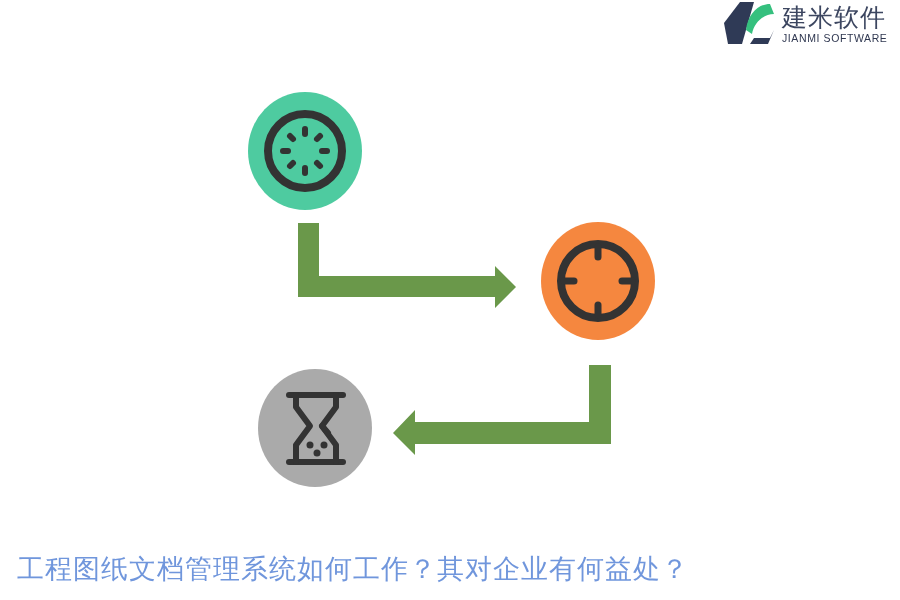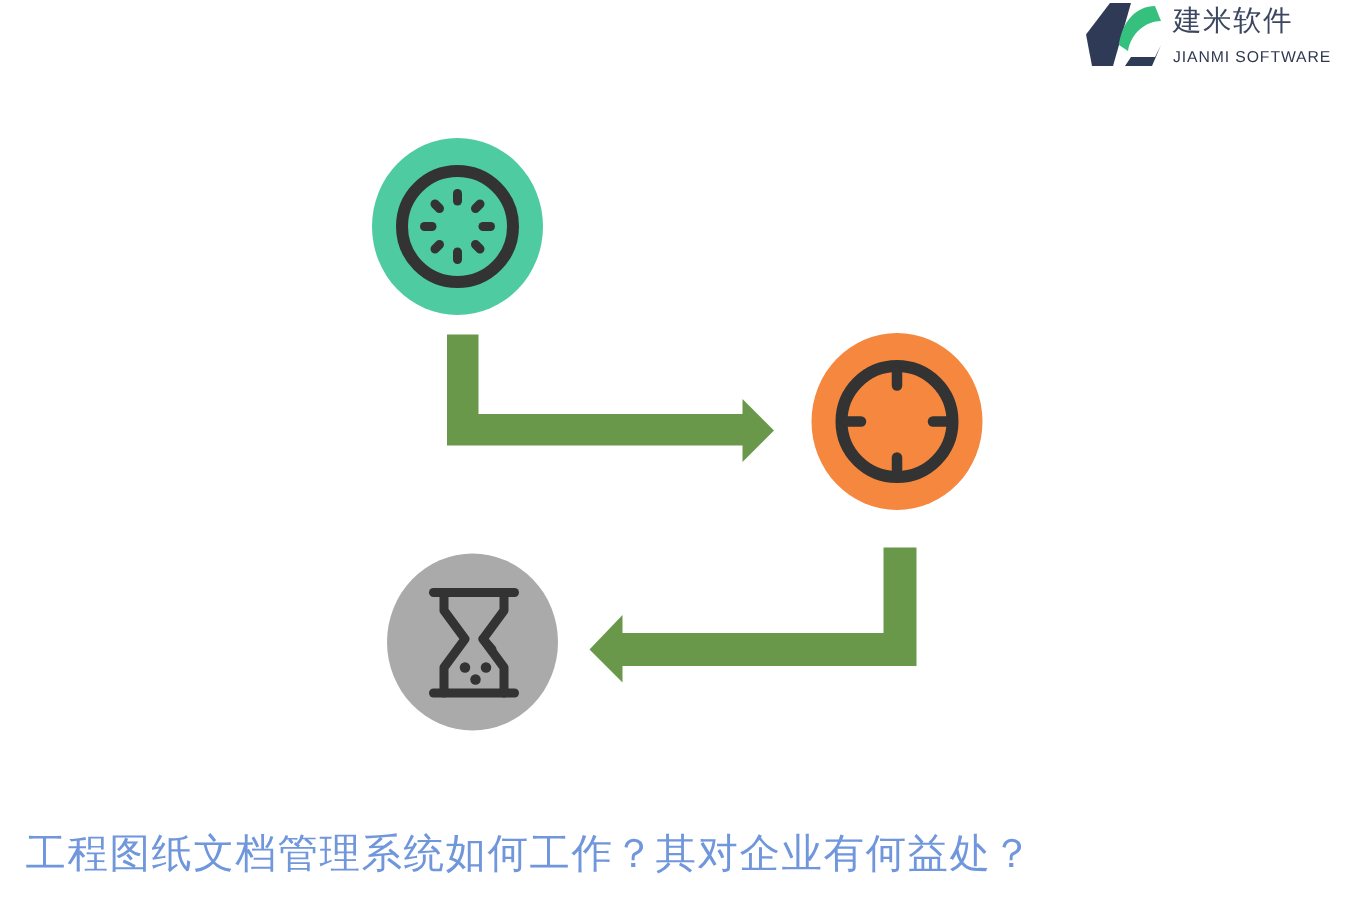--- a/index.html
+++ b/index.html
@@ -5,21 +5,21 @@
     html, body { margin: 0; padding: 0; }
     body {
       width: 900px; height: 600px; position: relative; overflow: hidden;
       background: #ffffff;
       font-family: "DejaVu Sans", sans-serif;
     }
     .logo { position: absolute; left: 724px; top: 0; width: 176px; height: 48px; }
     .logo-mark { position: absolute; left: 0; top: 0; width: 52px; height: 46px; }
     .logo-cn {
       position: absolute; left: 58px; top: 1px;
-      font-size: 19px; color: #3c4660; letter-spacing: 1px; white-space: nowrap;
+      font-size: 25px; color: #3c4660; letter-spacing: 1px; white-space: nowrap;
       font-family: "DejaVu Sans", sans-serif;
     }
     .logo-en {
       position: absolute; left: 58px; top: 32px;
       font-size: 10.5px; color: #2f3750; letter-spacing: 0.6px; white-space: nowrap;
       font-family: "Liberation Sans", sans-serif;
       text-align: right;
     }
     .node { position: absolute; border-radius: 50%; }
     .node svg { position: absolute; left: 0; top: 0; width: 100%; height: 100%; }

